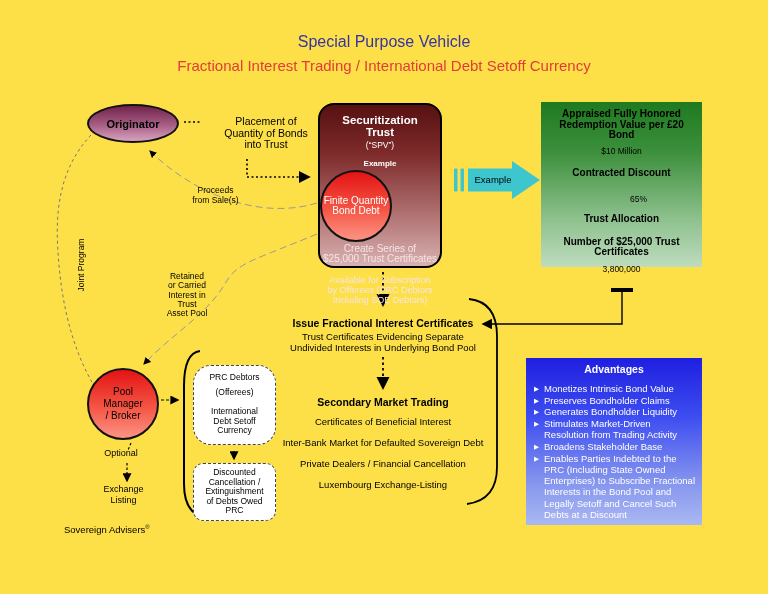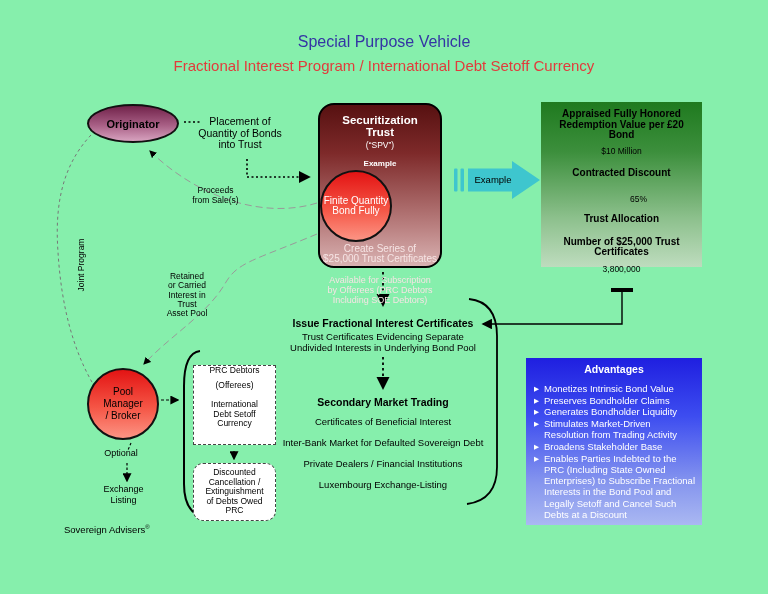--- a/index.html
+++ b/index.html
@@ -1,16 +1,16 @@
 <!DOCTYPE html>
 <html><head>
 <meta charset="utf-8">
 <style>
   html,body{margin:0;padding:0;background:#fff;}
-  #canvas{position:relative;width:768px;height:594px;background:#86efac;overflow:hidden;
+  #canvas{position:relative;width:768px;height:594px;background:#fde047;overflow:hidden;
           font-family:"Liberation Sans",sans-serif;color:#000;}
   .abs{position:absolute;}
   .ctr{text-align:center;}
   .pl{white-space:pre-line;}
 
   .title1{left:0;right:0;top:33px;font-size:16px;color:#3434A4;text-align:center;}
   .title2{left:0;right:0;top:57px;font-size:15px;color:#E13B3B;text-align:center;}
 
   .originator{left:87px;top:104px;width:92px;height:39px;border:2.5px solid #111;border-radius:50%;
     background:linear-gradient(to bottom,#71224a 0%,#a85f85 55%,#d7a2bf 100%);
@@ -34,32 +34,32 @@
   .gm1{margin-top:5px;} .gm2{margin-top:12px;} .gm3{margin-top:16px;padding-left:34px;} .gm4{margin-top:10px;} .gm5{margin-top:6px;}
 
   .advbox{left:526px;top:358px;width:176px;height:167px;
     background:linear-gradient(to bottom,#1f1fe0 0%,#3d4df0 35%,#8696ee 75%,#aab8f2 100%);
     color:#fff;box-sizing:border-box;padding-top:5px;}
   .advbox .t{text-align:center;font-size:10.5px;font-weight:bold;}
   .advlist{margin-top:8px;padding-left:8px;padding-right:5px;}
   .advitem{display:flex;font-size:9.5px;line-height:11.2px;margin-bottom:0.5px;}
   .advitem .mk{flex:0 0 10px;font-size:6.5px;line-height:11.2px;}
 
-  .prcbox{left:193px;top:365px;width:83px;height:80px;border:1px dashed #444;border-radius:0;
-    box-sizing:border-box;text-align:center;font-size:8.5px;line-height:9.5px;padding-top:0;background:#fff;}
+  .prcbox{left:193px;top:365px;width:83px;height:80px;border:1px dashed #444;border-radius:18px;
+    box-sizing:border-box;text-align:center;font-size:8.5px;line-height:9.5px;padding-top:7px;background:#fff;}
   .prc2{margin-top:5px;} .prc3{margin-top:10px;}
   .discbox{left:193px;top:463px;width:83px;height:58px;border:1px dashed #444;border-radius:10px;
     box-sizing:border-box;text-align:center;font-size:8.5px;line-height:9.5px;padding-top:4px;background:#fff;}
 
   .pool{left:87px;top:368px;width:72px;height:72px;border:2px solid #111;border-radius:50%;
     background:linear-gradient(to bottom,#e31414 0%,#f55545 55%,#fc9484 100%);
     display:flex;align-items:center;justify-content:center;text-align:center;
     font-size:10px;line-height:12px;box-sizing:border-box;}
 
-  .placement{left:190px;top:116px;width:100px;font-size:10.5px;line-height:11.5px;}
+  .placement{left:216px;top:116px;width:100px;font-size:10.5px;line-height:11.5px;}
   .proceeds{left:183px;top:185px;width:65px;font-size:8.5px;line-height:10px;}
   .jointprog{left:47px;top:259px;width:70px;height:12px;font-size:8.5px;text-align:center;
     transform:rotate(-90deg);transform-origin:center center;}
   .retained{left:154px;top:272px;width:66px;font-size:8.5px;line-height:9.3px;}
   .exlabel{left:468px;top:174px;width:50px;font-size:9.5px;}
   .issuetitle{left:273px;top:317px;width:220px;font-size:10.5px;font-weight:bold;}
   .issuesub{left:273px;top:332px;width:220px;font-size:9.5px;line-height:10.5px;}
   .sectitle{left:283px;top:396px;width:200px;font-size:10.5px;font-weight:bold;}
   .seclist{left:258px;top:417px;width:250px;}
   .secitem{font-size:9.5px;line-height:10px;margin-bottom:11px;text-align:center;}
@@ -96,33 +96,33 @@
     <path d="M 131 443 L 128 450" stroke="#000" stroke-dasharray="2.5 2" stroke-width="1.1" fill="none"></path>
     <path d="M 127 463 L 127 481" stroke="#000" stroke-dasharray="2.5 2" stroke-width="1.2" fill="none" marker-end="url(#ah)"></path>
     <g fill="#3EC6CE">
       <rect x="454" y="168.5" width="3.5" height="23" rx="1"></rect>
       <rect x="460.5" y="168.5" width="3.5" height="23" rx="1"></rect>
       <polygon points="468,168.5 512,168.5 512,161 540,180 512,199 512,191.5 468,191.5"></polygon>
     </g>
   </svg>
 
   <div class="abs title1">Special Purpose Vehicle</div>
-  <div class="abs title2">Fractional Interest Program / International Debt Setoff Currency</div>
+  <div class="abs title2">Fractional Interest Trading / International Debt Setoff Currency</div>
 
   <div class="abs originator">
     <span>Originator</span>
   </div>
 
   <div class="abs spv">
     <div class="t pl">Securitization
 Trust</div>
     <div class="s">(“SPV”)</div>
     <div class="ex">Example</div>
     <div class="pool pl">Finite Quantity
-Bond Fully</div>
+Bond Debt</div>
     <div class="ser pl">Create Series of
 $25,000 Trust Certificates</div>
     <div class="sub pl">Available for Subscription
 by Offerees (PRC Debtors
 Including SOE Debtors)</div>
   </div>
 
   <div class="abs exlabel ctr">Example</div>
 
   <div class="abs greenbox">
@@ -151,21 +151,21 @@
 Asset Pool</div>
 
   <div class="abs issuetitle ctr">Issue Fractional Interest Certificates</div>
   <div class="abs issuesub ctr pl">Trust Certificates Evidencing Separate
 Undivided Interests in Underlying Bond Pool</div>
 
   <div class="abs sectitle ctr">Secondary Market Trading</div>
   <div class="abs seclist">
     <div class="secitem">Certificates of Beneficial Interest</div>
     <div class="secitem">Inter-Bank Market for Defaulted Sovereign Debt</div>
-    <div class="secitem">Private Dealers / Financial Institutions</div>
+    <div class="secitem">Private Dealers / Financial Cancellation</div>
     <div class="secitem">Luxembourg Exchange-Listing</div>
   </div>
 
   <div class="abs pool">
     <span class="pl">Pool
 Manager
 / Broker</span>
   </div>
   <div class="abs optional ctr">Optional</div>
   <div class="abs exchange ctr pl">Exchange

